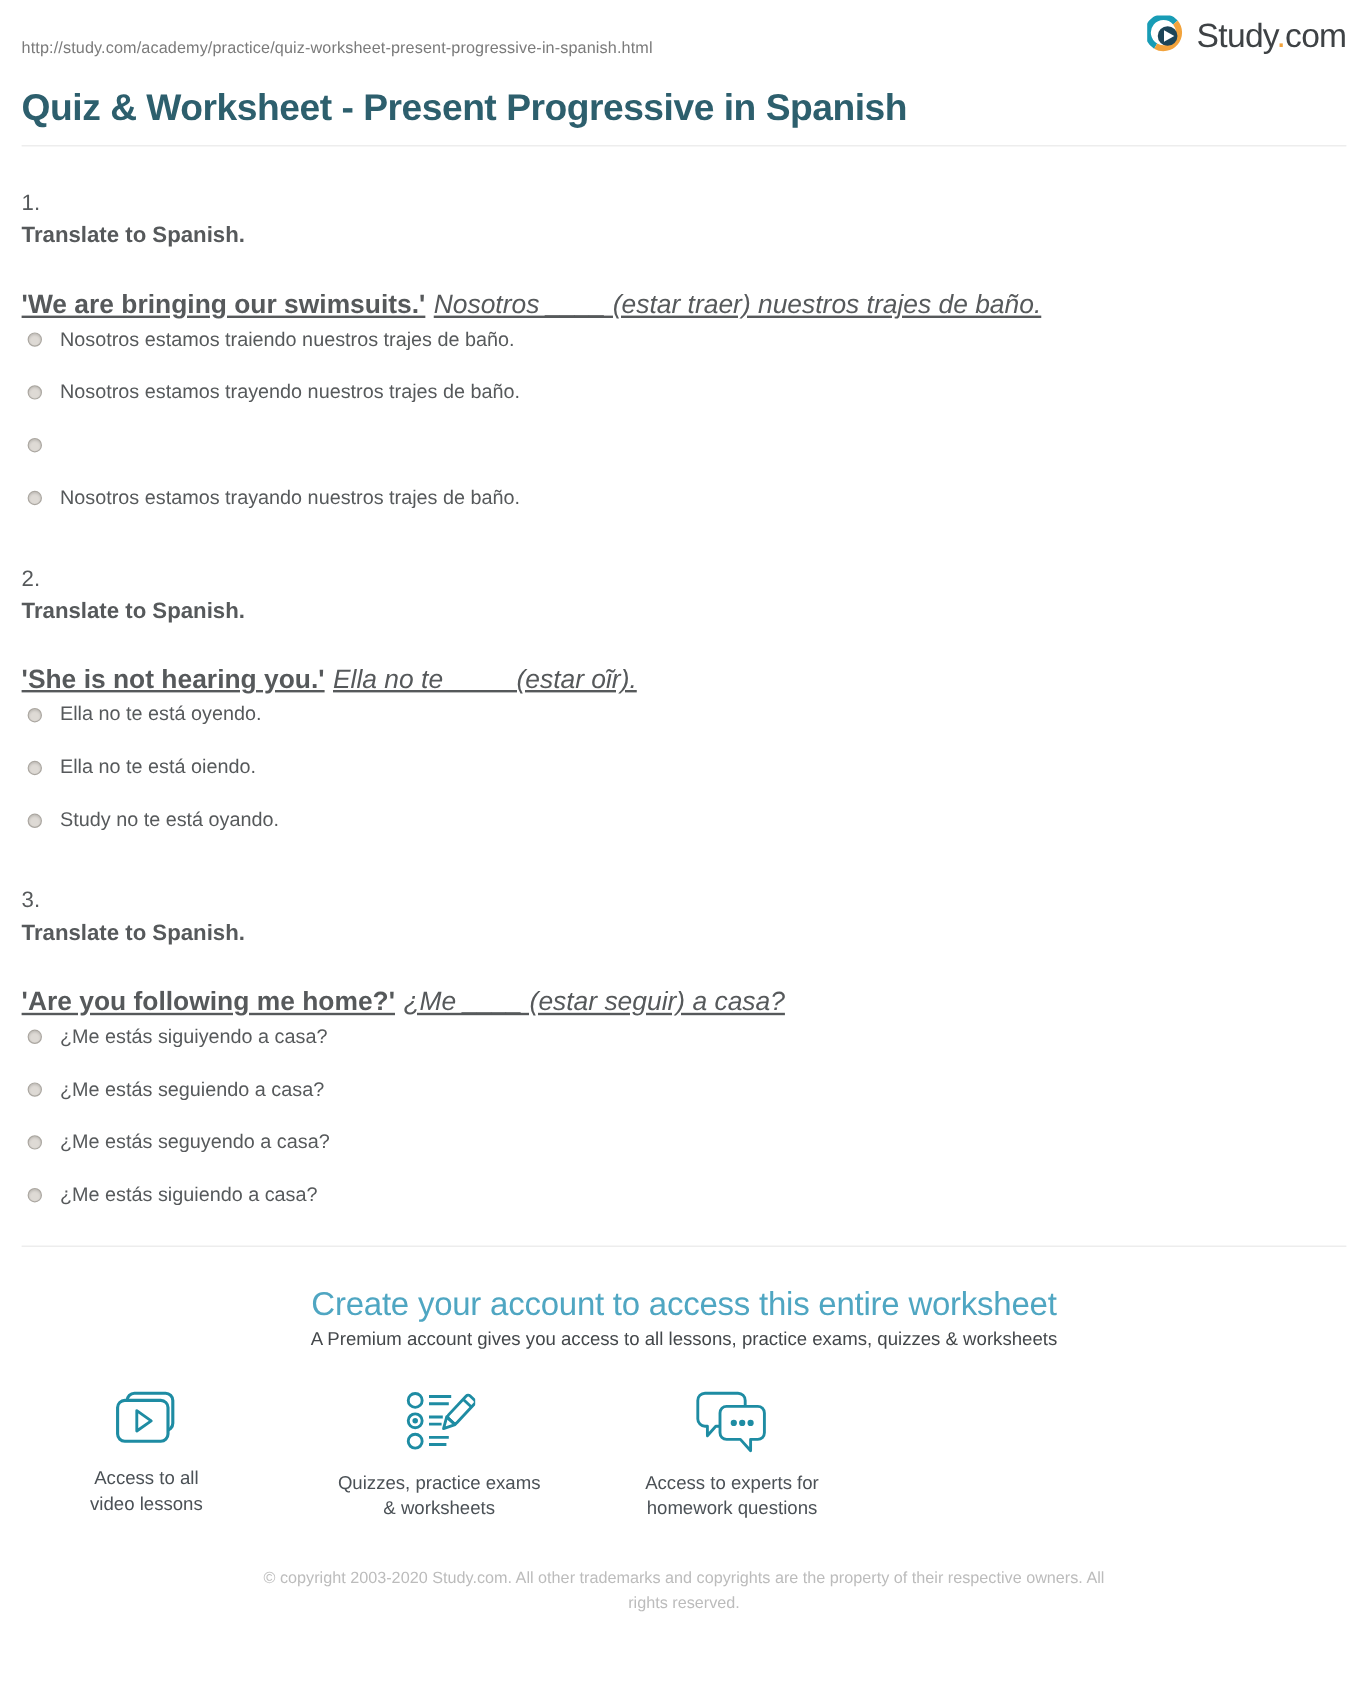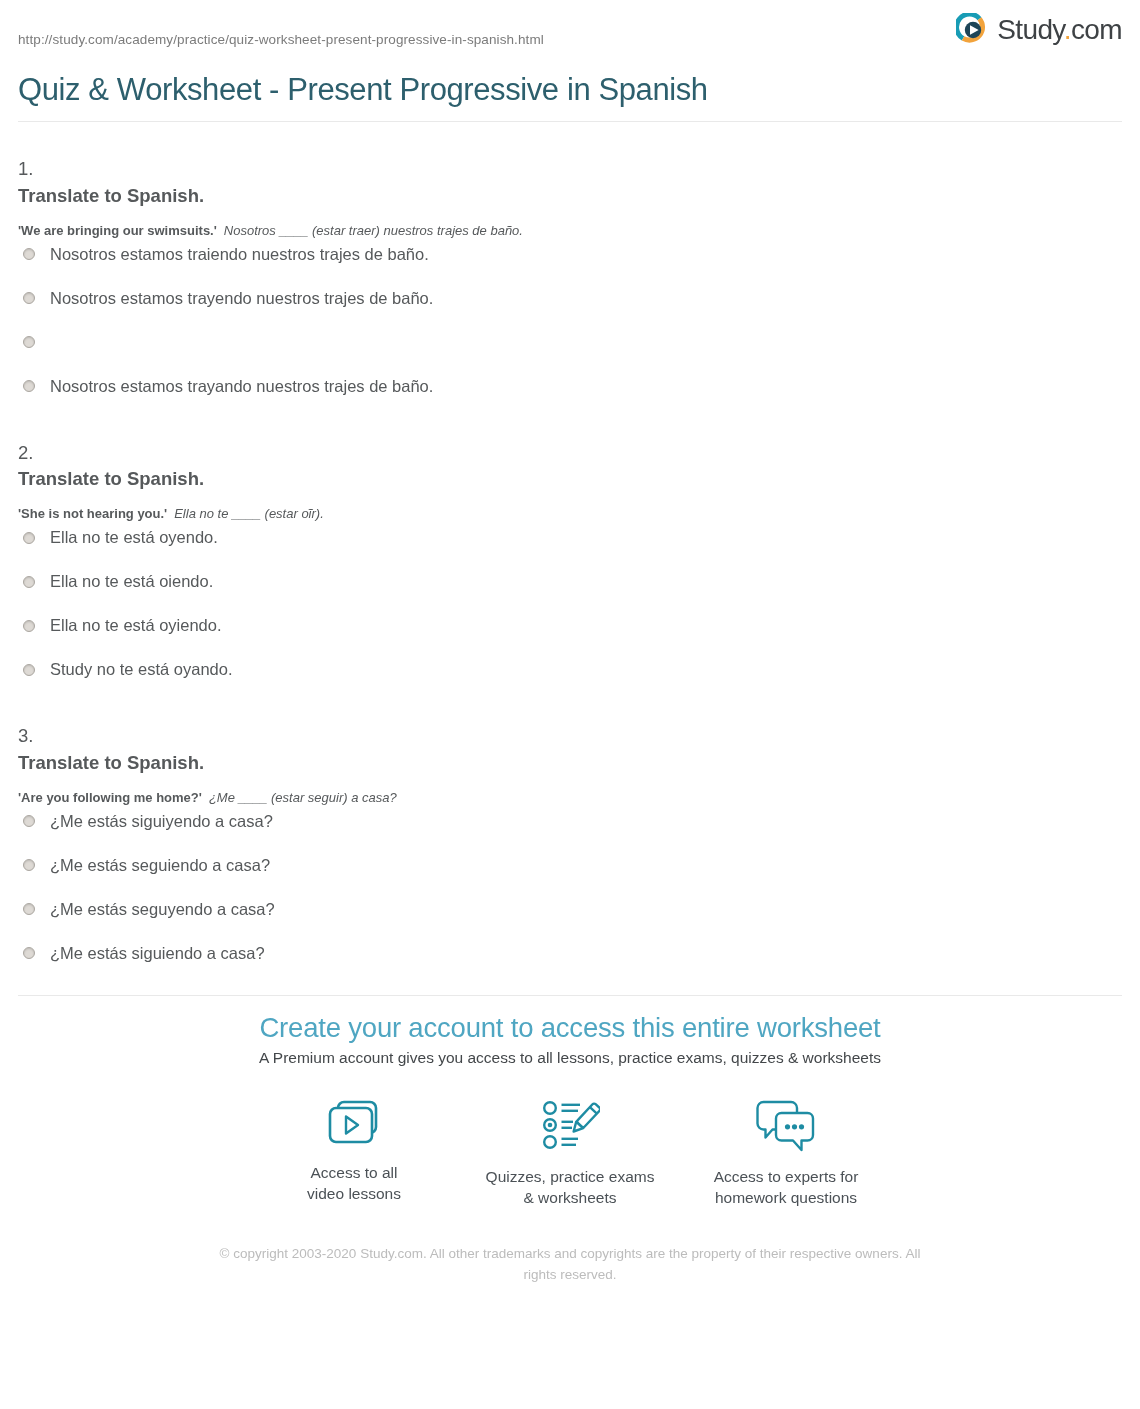--- a/index.html
+++ b/index.html
@@ -29,48 +29,48 @@
   .url-text{font-size:13.5px;color:var(--url-text);padding-top:6px;letter-spacing:.1px;}
   .logo{display:flex;align-items:center;gap:7px;}
   .logo-text{font-size:28px;font-weight:400;color:var(--logo-dark);letter-spacing:-.6px;line-height:1;}
   .logo-text .dot{color:var(--logo-orange);}
   .logo-arc-teal{stroke:var(--logo-teal);}
   .logo-arc-orange{stroke:var(--logo-orange);}
   .logo-center{fill:var(--logo-navy);}
 
   
   .page-title{
-    margin-top:24px;font-size:31px;font-weight:400;color:var(--title-color);
+    margin-top:24px;font-size:31px;font-weight:700;color:var(--title-color);
     letter-spacing:-.4px;line-height:1.2;
   }
   .rule{border:none;border-top:1px solid var(--divider);margin-top:13px;}
 
   
   .question{margin-top:34px;}
   .question + .question{margin-top:40px;}
   .q-number{font-size:18.5px;line-height:1.45;color:var(--body-text);}
   .q-prompt{font-size:18.5px;line-height:1.45;font-weight:700;color:var(--body-text);}
-  .q-sentence{margin-top:12px;font-size:13px;line-height:1.45;}
+  .q-sentence{margin-top:28px;font-size:22px;line-height:1.45;text-decoration:underline;}
   .q-en{font-weight:700;}
   .q-es{font-style:italic;margin-left:7px;}
   .options{}
   .option{display:flex;align-items:center;margin-bottom:17px;height:27px;cursor:pointer;}
   .radio{
     width:12px;height:12px;border-radius:50%;flex:0 0 12px;
     background:#dedad5;border:1px solid #aba7a1;margin-left:5px;
     box-shadow:inset 0 1px 2px rgba(0,0,0,.15);
   }
   .option-text{font-size:16.5px;margin-left:15px;color:var(--body-text);}
 
   
   .cta-rule{margin-top:28px;}
   .cta{text-align:center;}
-  .cta-heading{margin-top:16px;font-size:27.5px;font-weight:300;color:var(--cta-heading);letter-spacing:-.2px;}
+  .cta-heading{margin-top:32px;font-size:27.5px;font-weight:300;color:var(--cta-heading);letter-spacing:-.2px;}
   .cta-sub{margin-top:5px;font-size:15.5px;color:#43474a;}
-  .features{margin-top:32px;display:flex;justify-content:center;gap:8px;}
+  .features{margin-top:32px;display:flex;gap:36px;}
   .feature{width:208px;text-align:center;color:var(--icon-teal);}
   .feature .feat-label{margin-top:10px;font-size:15.5px;line-height:1.35;color:#4b5156;}
 
   
   .copyright{
     margin:36px auto 0;max-width:720px;text-align:center;
     font-size:13.5px;line-height:1.55;color:var(--copyright);
   }
 </style>
 </head>
@@ -122,24 +122,20 @@
     <div class="q-prompt">Translate to Spanish.</div>
     <p class="q-sentence"><span class="q-en">'She is not hearing you.'</span><span class="q-es">Ella no te ____ (estar oĩr).</span></p>
     <div class="options">
       <div class="option">
         <span class="radio"></span>
         <span class="option-text">Ella no te está oyendo.</span>
       </div>
       <div class="option">
         <span class="radio"></span>
         <span class="option-text">Ella no te está oiendo.</span>
-      </div>
-      <div class="option">
-        <span class="radio"></span>
-        <span class="option-text">Ella no te está oyiendo.</span>
       </div>
       <div class="option">
         <span class="radio"></span>
         <span class="option-text">Study no te está oyando.</span>
       </div>
     </div>
   </section>
 
   <section class="question">
     <div class="q-number">3.</div>

